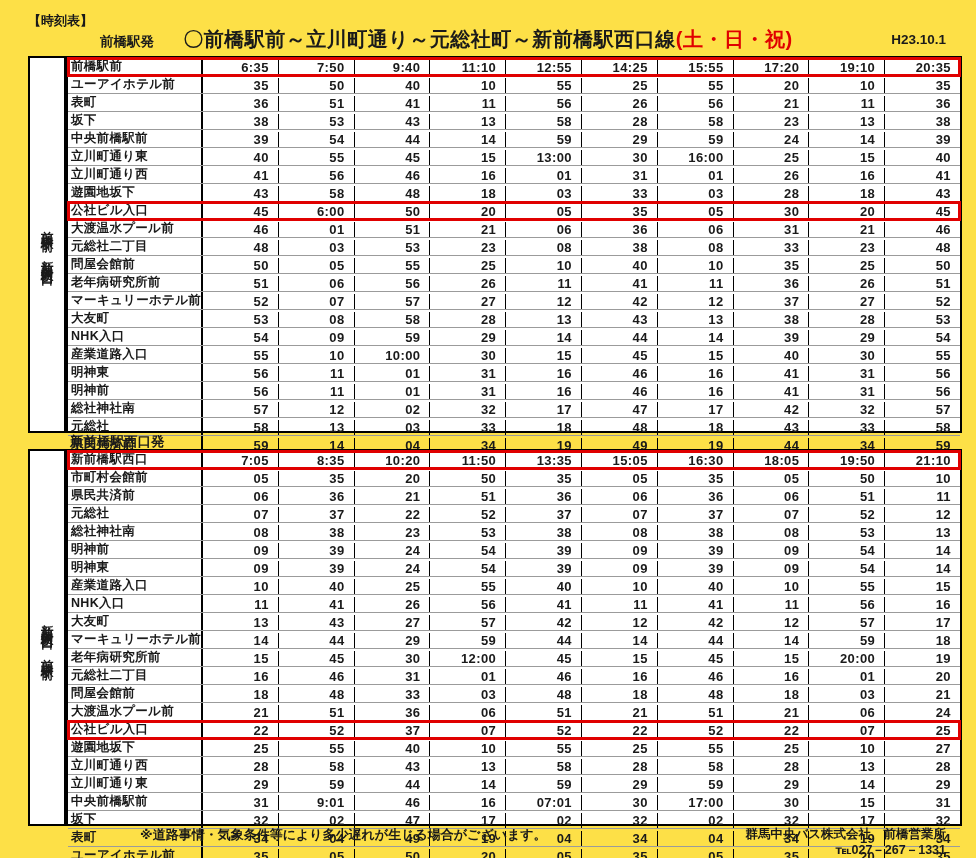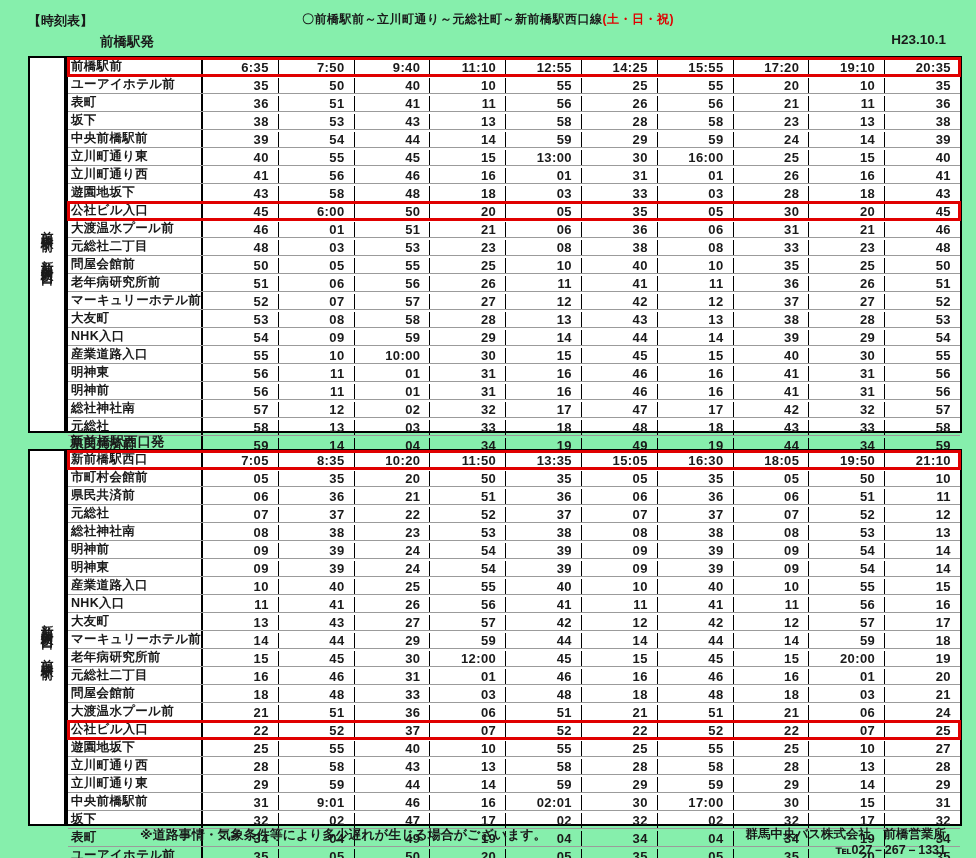--- a/index.html
+++ b/index.html
@@ -2,25 +2,25 @@
 <html><head>
 <meta charset="utf-8">
 <style>
   html,body{margin:0;padding:0;background:#fff;}
   body{
     width:976px;height:858px;
     font-family:"Liberation Sans","DejaVu Sans",sans-serif;
     color:#1a1a1a;
     -webkit-font-smoothing:antialiased;
   }
-  .sheet{position:relative;width:976px;height:858px;background:#86efac;overflow:hidden;}
+  .sheet{position:relative;width:976px;height:858px;background:#fde047;overflow:hidden;}
 
   
   .corner-label{position:absolute;left:28px;top:12px;font-size:13px;font-weight:bold;}
-  .page-title{position:absolute;left:0;right:0;top:11px;text-align:center;font-size:12px;font-weight:bold;letter-spacing:.5px;}
+  .page-title{position:absolute;left:0;right:0;top:26px;text-align:center;font-size:20px;font-weight:bold;letter-spacing:.5px;}
   .page-title .red{color:#e00000;}
   .section-label-1{position:absolute;left:100px;top:33px;font-size:13.5px;font-weight:bold;}
   .date-label{position:absolute;right:30px;top:32px;font-size:13.5px;font-weight:bold;}
   .section-label-2{position:absolute;left:70px;top:433px;font-size:13.5px;font-weight:bold;}
 
   
   .table-block{position:absolute;left:28px;width:934px;display:flex;}
   .table-block.t1{top:56px;height:377px;}
   .table-block.t2{top:449px;height:377px;}
 
@@ -651,21 +651,21 @@
           <div class="cell time">29</div>
           <div class="cell time">14</div>
           <div class="cell time">29</div>
         </div>
         <div class="row">
           <div class="cell stop">中央前橋駅前</div>
           <div class="cell time">31</div>
           <div class="cell time">9:01</div>
           <div class="cell time">46</div>
           <div class="cell time">16</div>
-          <div class="cell time">02:01</div>
+          <div class="cell time">07:01</div>
           <div class="cell time">30</div>
           <div class="cell time">17:00</div>
           <div class="cell time">30</div>
           <div class="cell time">15</div>
           <div class="cell time">31</div>
         </div>
         <div class="row">
           <div class="cell stop">坂下</div>
           <div class="cell time">32</div>
           <div class="cell time">02</div>

